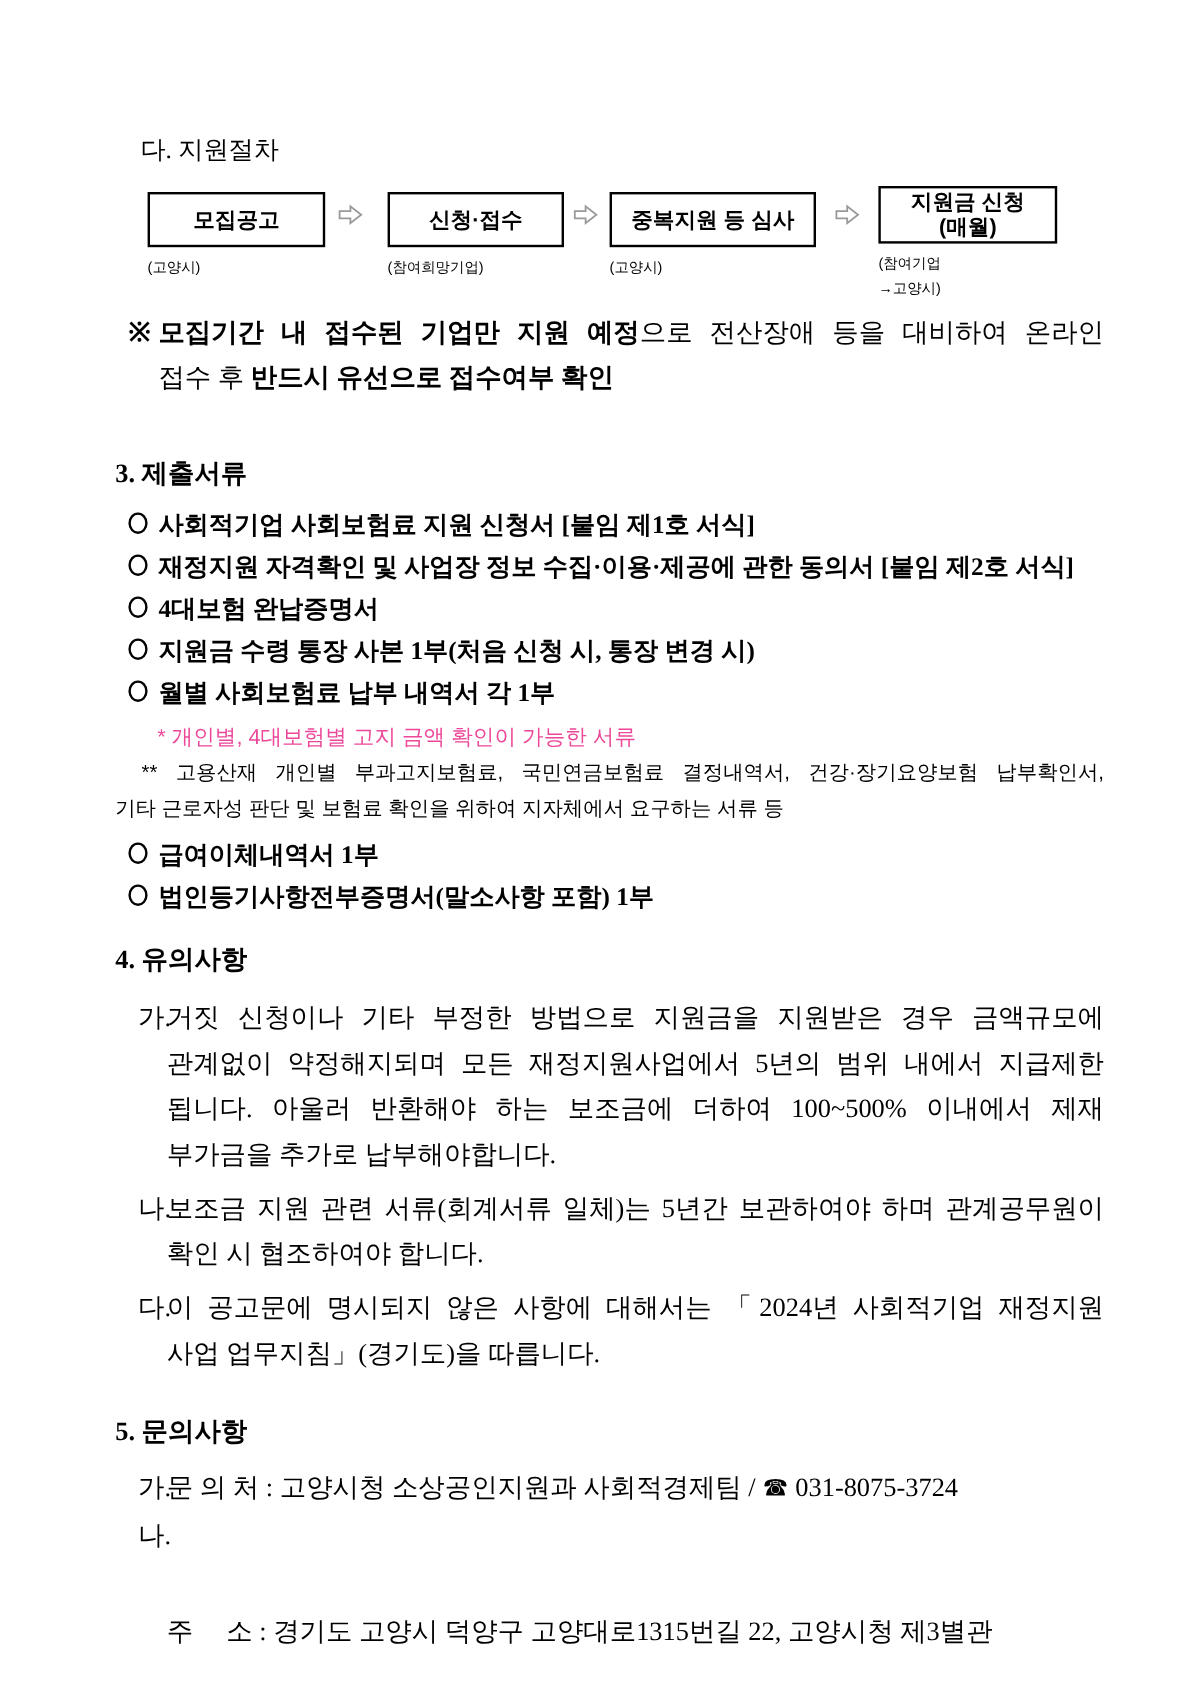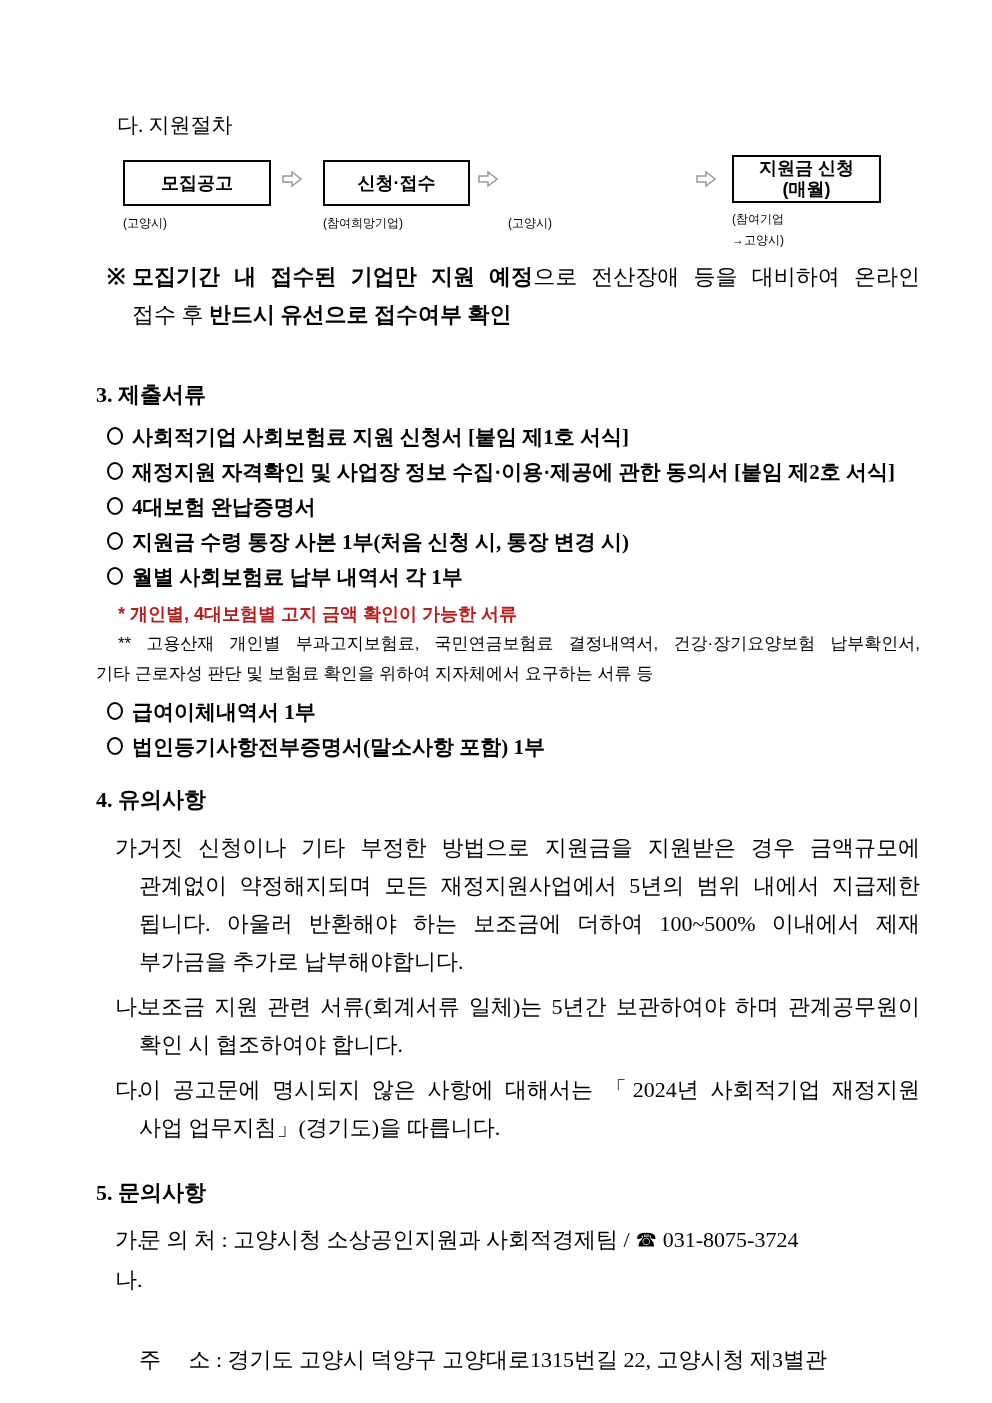--- a/index.html
+++ b/index.html
@@ -60,23 +60,23 @@
   .sec5{top:1168px;}
   .sec5 .sec-h{margin-bottom:14px;}
   
   .bullet-item{font-size:21px;line-height:35px;padding-left:11px;font-weight:bold;}
   .bullet{
     display:inline-block;width:12px;height:14px;
     border:2.5px solid #000;border-radius:50%;
     margin-right:9px;vertical-align:-1px;
   }
   .star-note{
-    margin-left:22px;margin-top:4px;line-height:30px;
-    font-family:"Liberation Sans","DejaVu Sans",sans-serif;
-    font-weight:bold;font-size:18px;color:#b91c1c;
+    margin-left:35px;margin-top:4px;line-height:30px;
+    font-family:"Liberation Sans","DejaVu Sans",sans-serif;
+    font-weight:normal;font-size:18px;color:#ec4899;
   }
   .dstar-1,.dstar-2{
     line-height:30px;
     font-family:"Liberation Sans","DejaVu Sans",sans-serif;
     font-size:17px;
   }
   .dstar-1{margin-left:22px;}
   .dstar-2{}
   .bullet-gap{margin-top:6px;}
   
@@ -101,20 +101,23 @@
     </div>
     <svg class="fc-arrow fc-a1" viewBox="0 0 22 20">
       <path d="M2 7 L11 7 L11 3 L20 10 L11 17 L11 13 L2 13 Z" fill="#ffffff" stroke="#999999" stroke-width="1.5"></path>
     </svg>
     <div class="fc-box fc-b2">
       <span>신청·접수</span>
     </div>
     <svg class="fc-arrow fc-a2" viewBox="0 0 22 20">
       <path d="M2 7 L11 7 L11 3 L20 10 L11 17 L11 13 L2 13 Z" fill="#ffffff" stroke="#999999" stroke-width="1.5"></path>
     </svg>
+    <div class="fc-box fc-b3">
+      <span>중복지원 등 심사</span>
+    </div>
     <svg class="fc-arrow fc-a3" viewBox="0 0 22 20">
       <path d="M2 7 L11 7 L11 3 L20 10 L11 17 L11 13 L2 13 Z" fill="#ffffff" stroke="#999999" stroke-width="1.5"></path>
     </svg>
     <div class="fc-box fc-b4">
       <div>지원금 신청</div>
       <div>(매월)</div>
     </div>
     <div class="fc-label fc-l1">(고양시)</div>
     <div class="fc-label fc-l2">(참여희망기업)</div>
     <div class="fc-label fc-l3">(고양시)</div>

